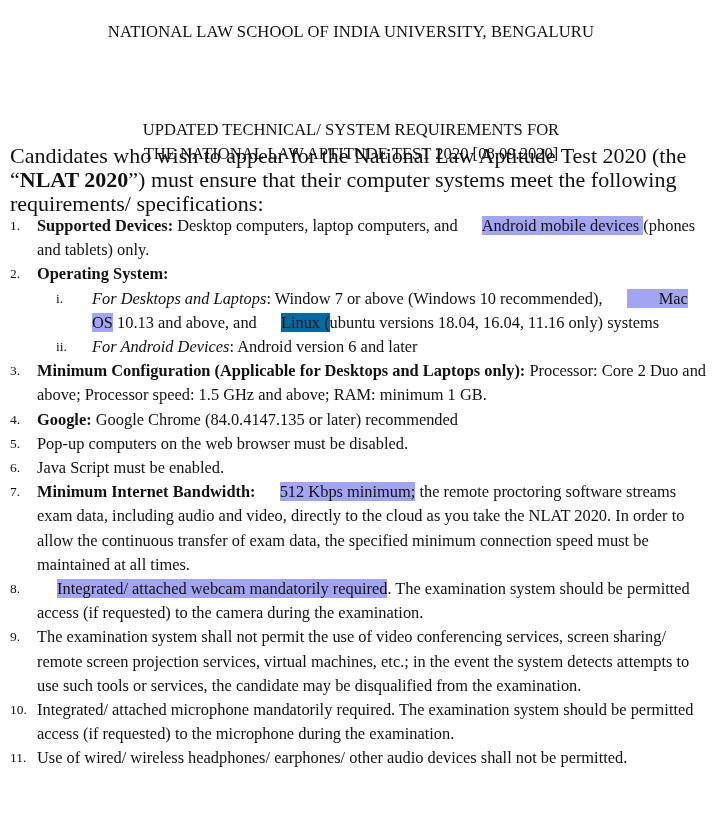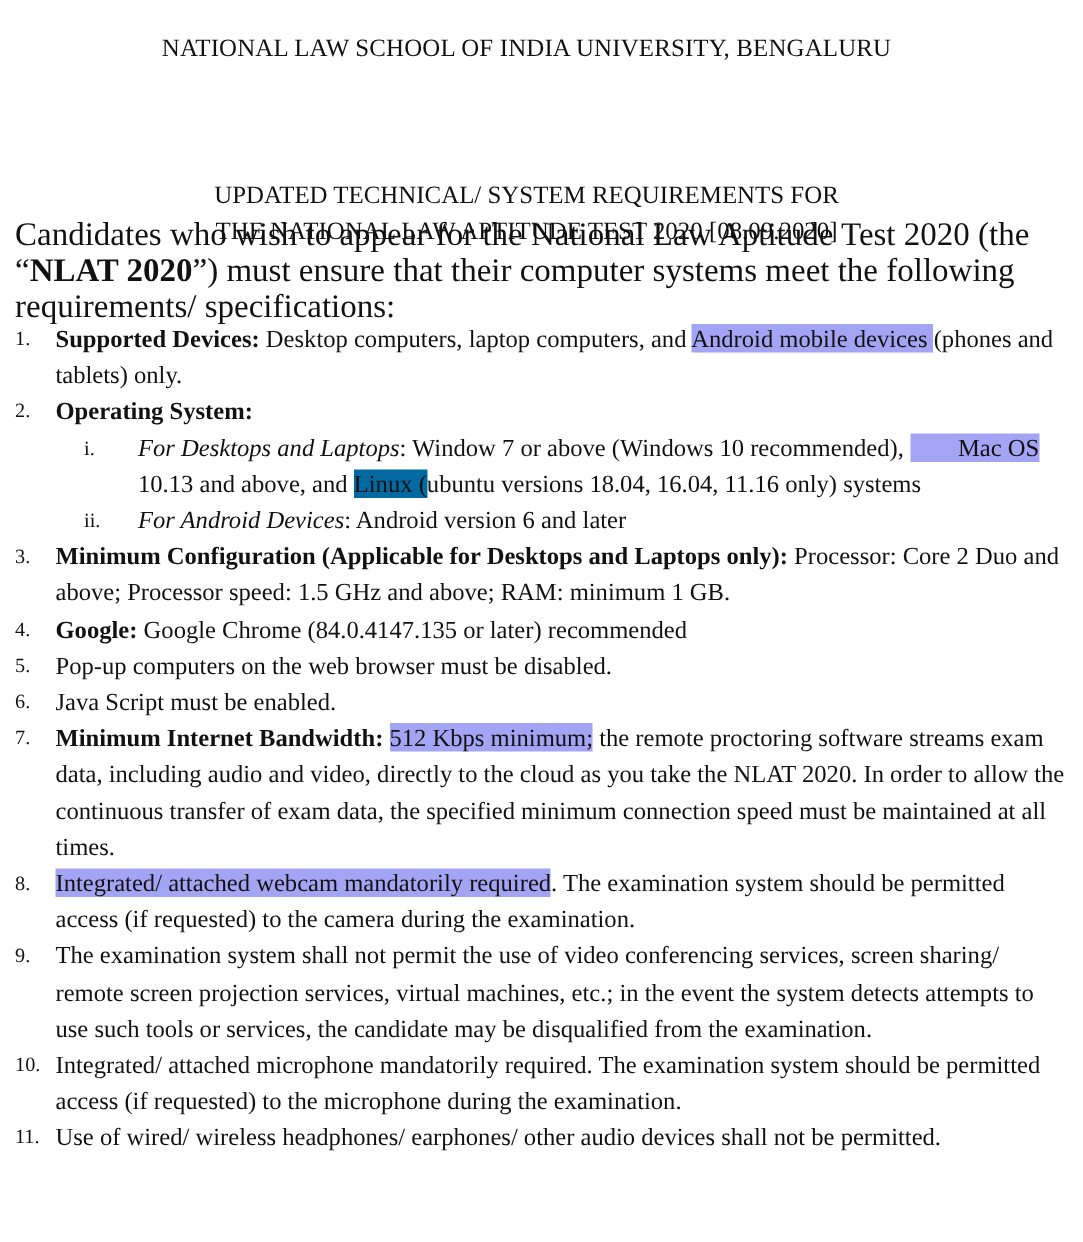--- a/index.html
+++ b/index.html
@@ -28,21 +28,21 @@
   }
   .item { position: relative; padding-left: 37px; }
   .num {
     position: absolute; left: 10px; top: 0;
     font-size: 13.5px;
   }
   .sub { position: relative; padding-left: 92px; }
   .subnum { position: absolute; left: 56px; top: 0; font-size: 13.5px; }
   b { font-weight: bold; }
   i { font-style: italic; }
-  .hl { background: #a4a4f4; }
+  .hl { background: #a4a4f4; margin-left: 20px; }
 </style>
 </head>
 <body>
 
 <div class="page">
   <div class="title">NATIONAL LAW SCHOOL OF INDIA UNIVERSITY, BENGALURU</div>
   <div class="subtitle">
     <div>UPDATED TECHNICAL/ SYSTEM REQUIREMENTS FOR</div>
     <div>THE NATIONAL LAW APTITUDE TEST 2020 [08.09.2020]</div>
   </div>

